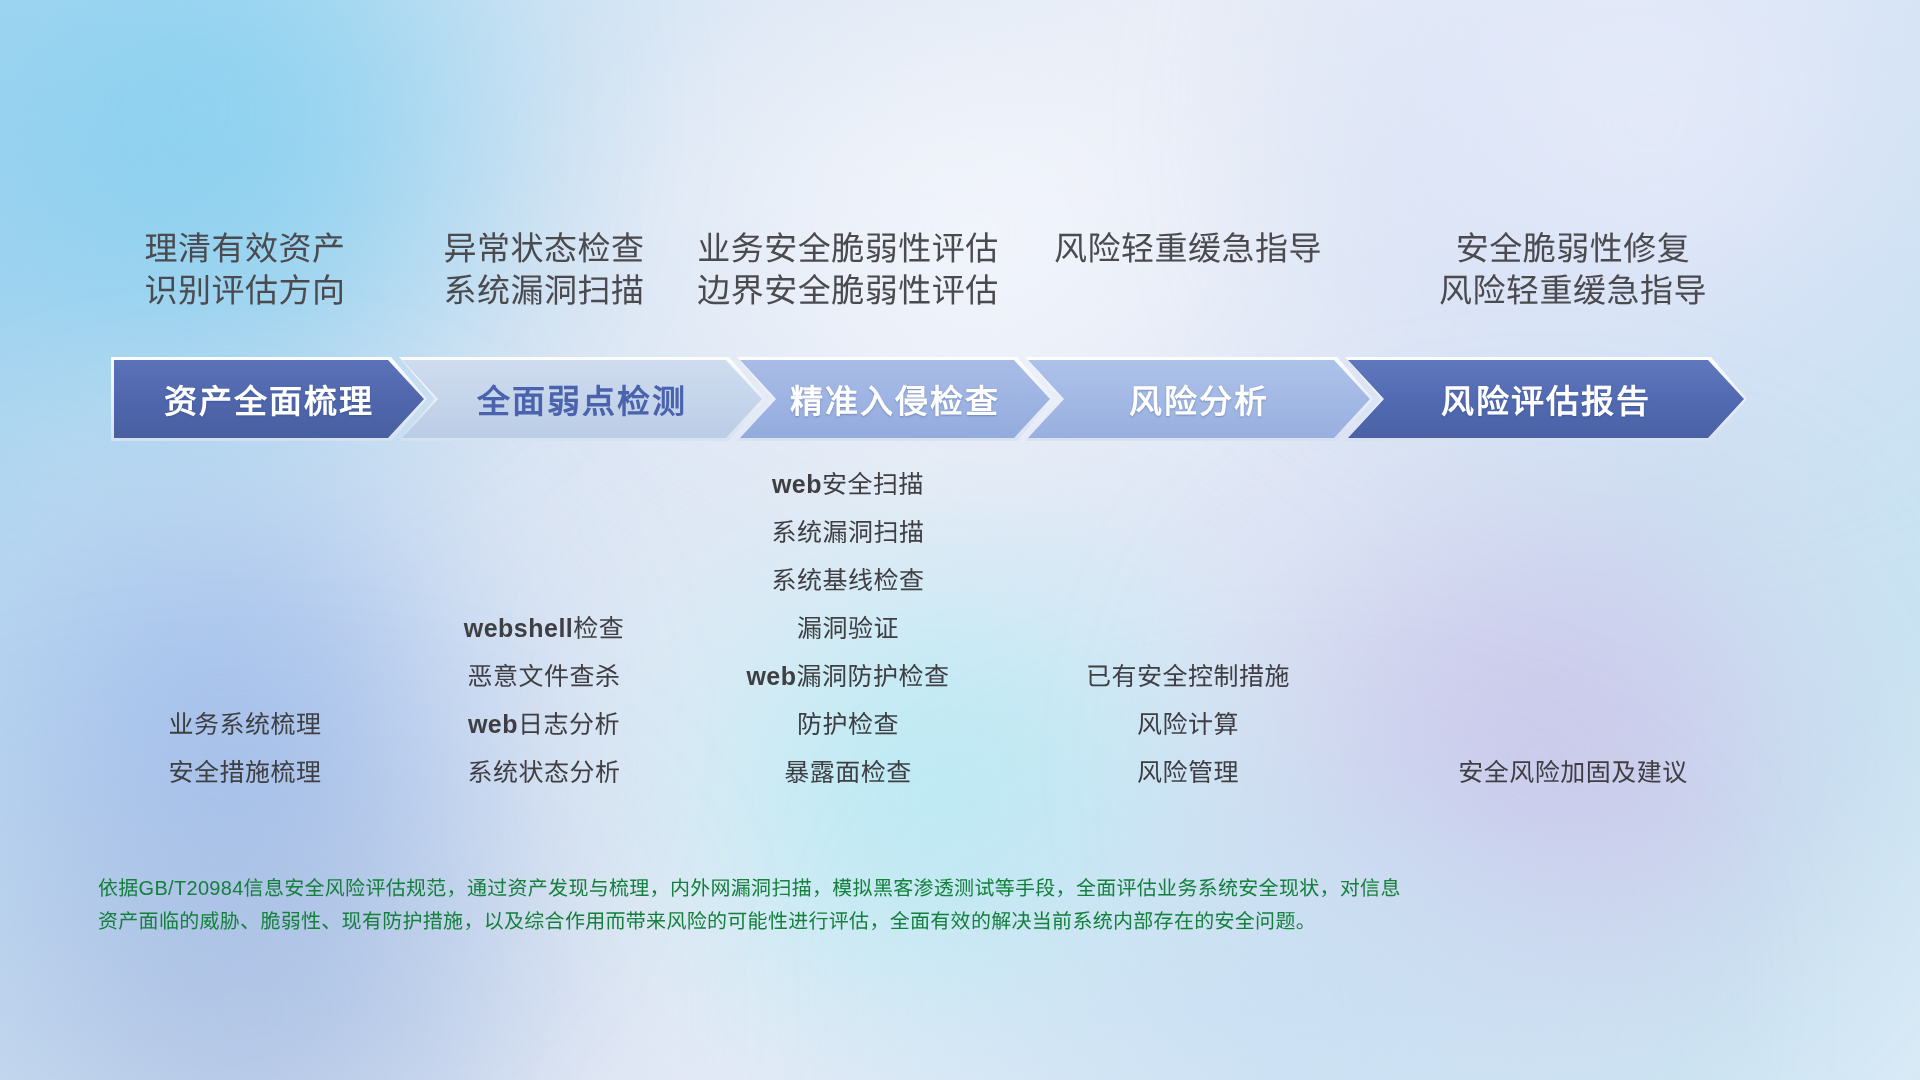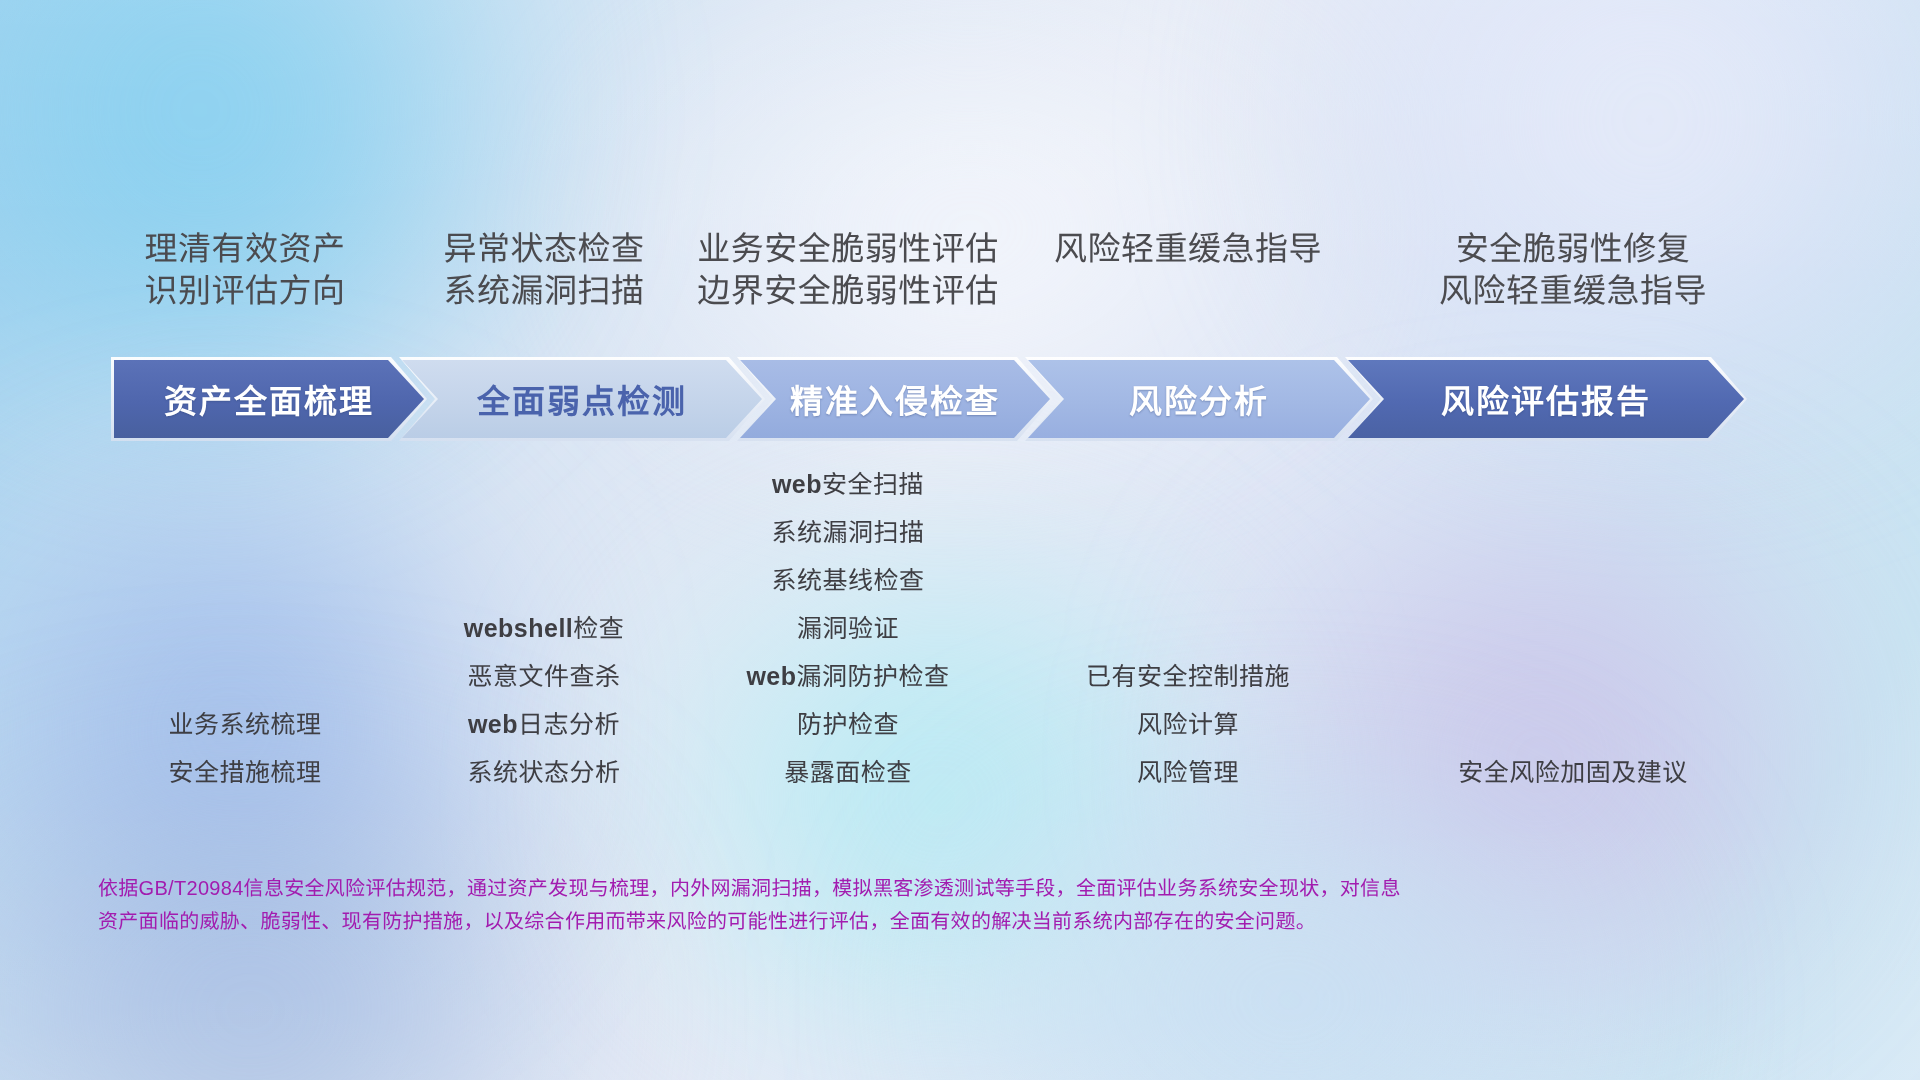--- a/index.html
+++ b/index.html
@@ -203,21 +203,21 @@
   }
   .bot-col .item { white-space: nowrap; }
   .bot-col .item .em { font-weight: 700; }
 
   
   .footer {
     position: absolute;
     left: 98px;
     top: 872px;
     width: 1510px;
-    color: #a21caf;
+    color: #15803d;
     font-size: 20px;
     line-height: 33px;
     letter-spacing: 0.3px;
   }
   .footer .fline { white-space: nowrap; }
 </style>
 </head>
 <body>
 
 <div id="stage">

